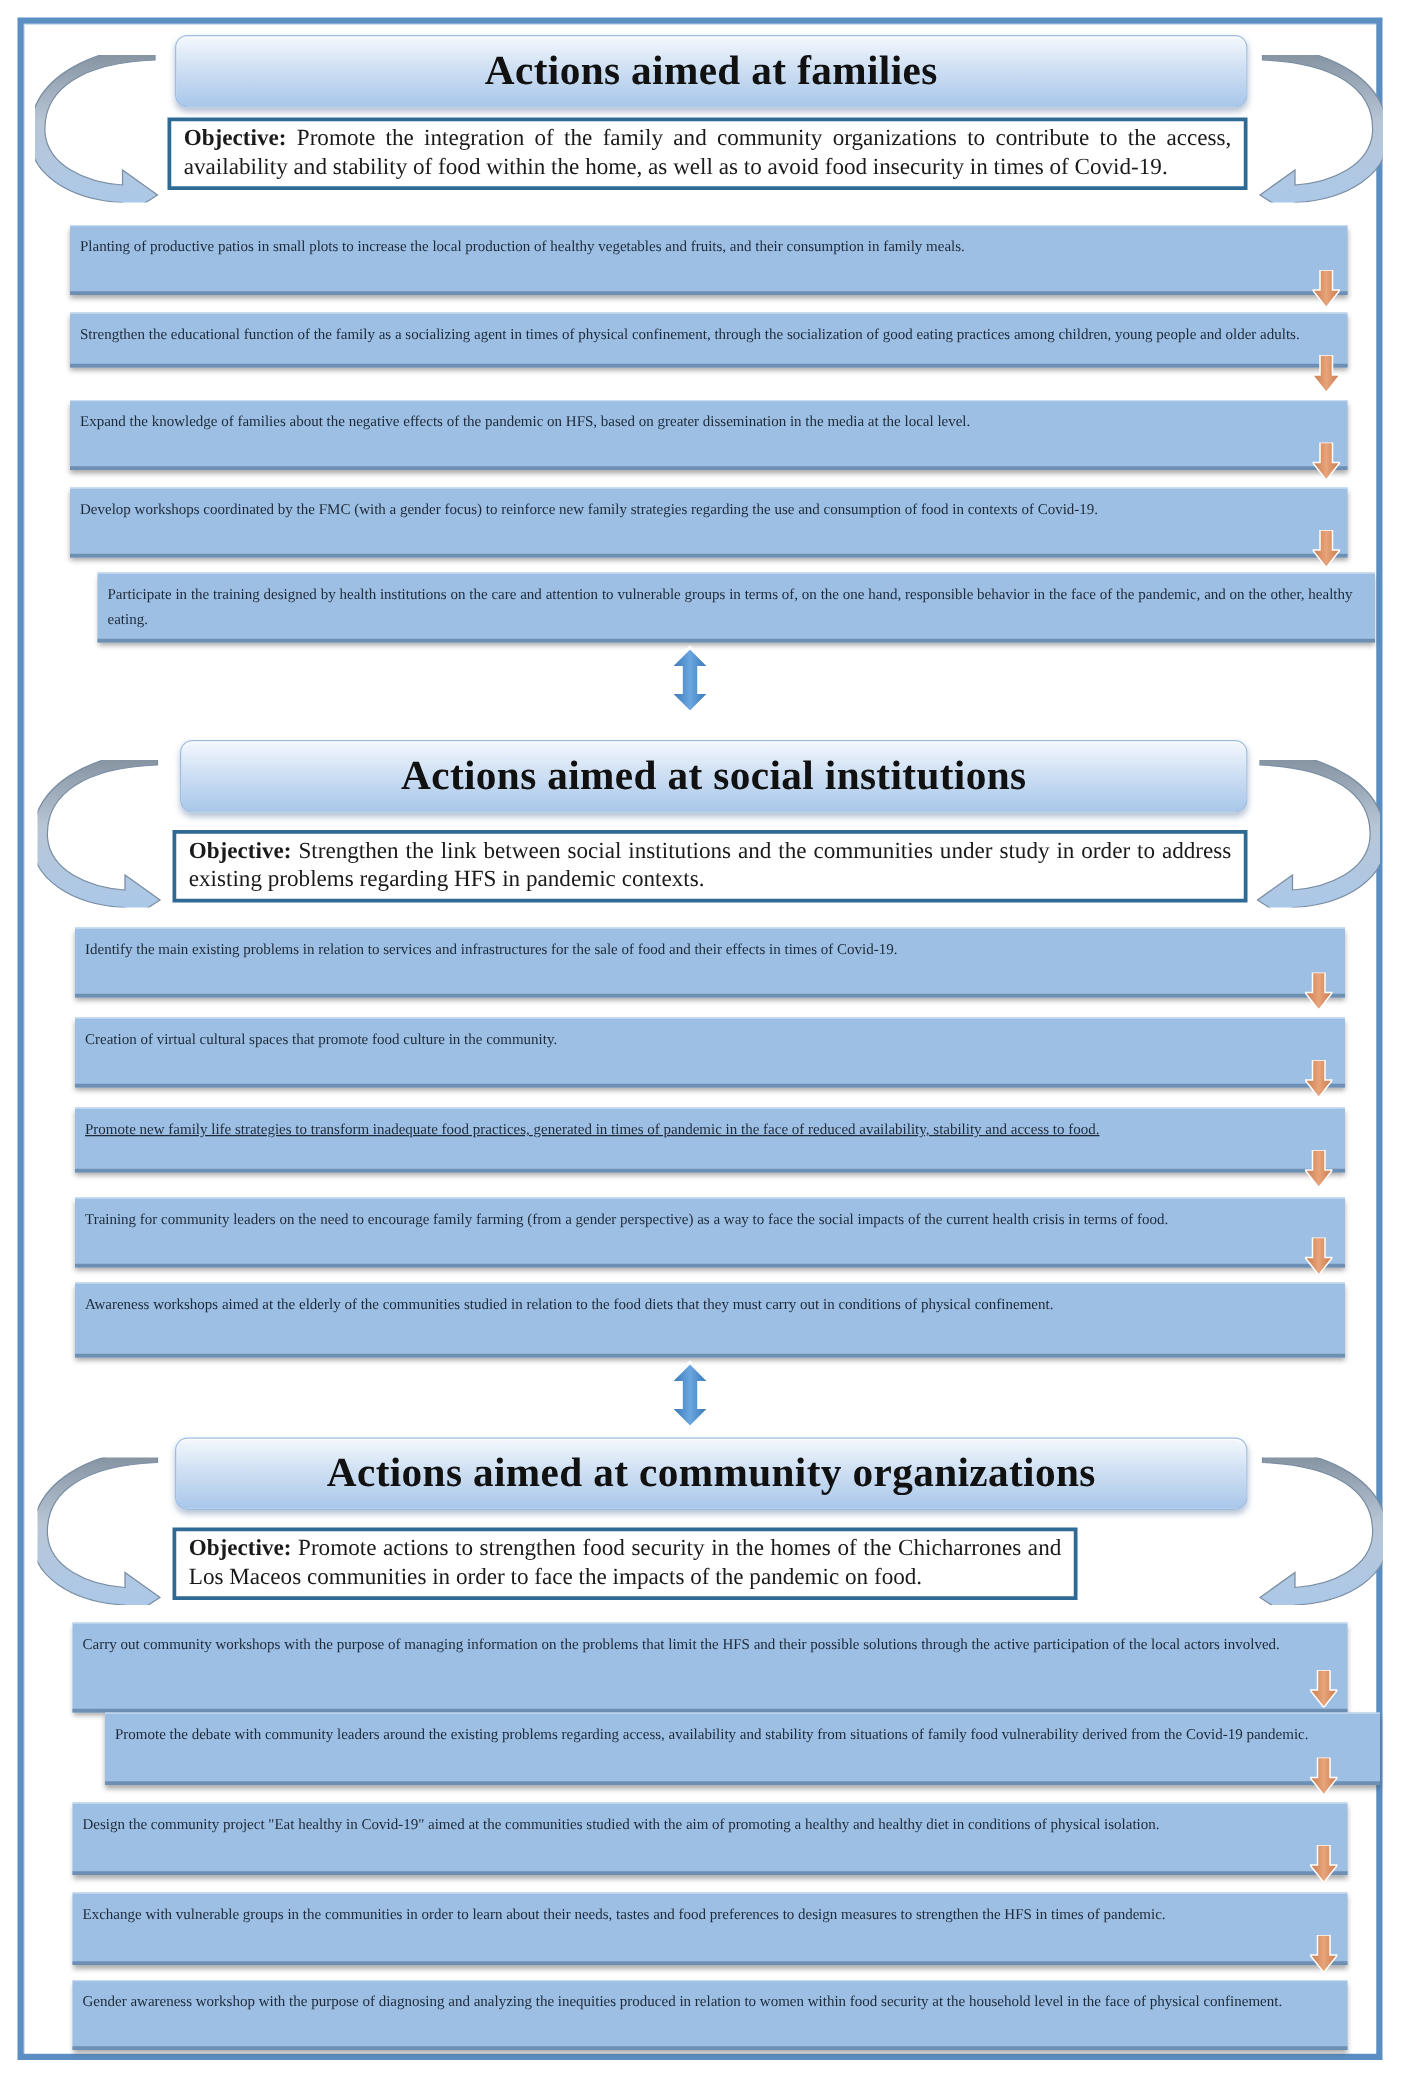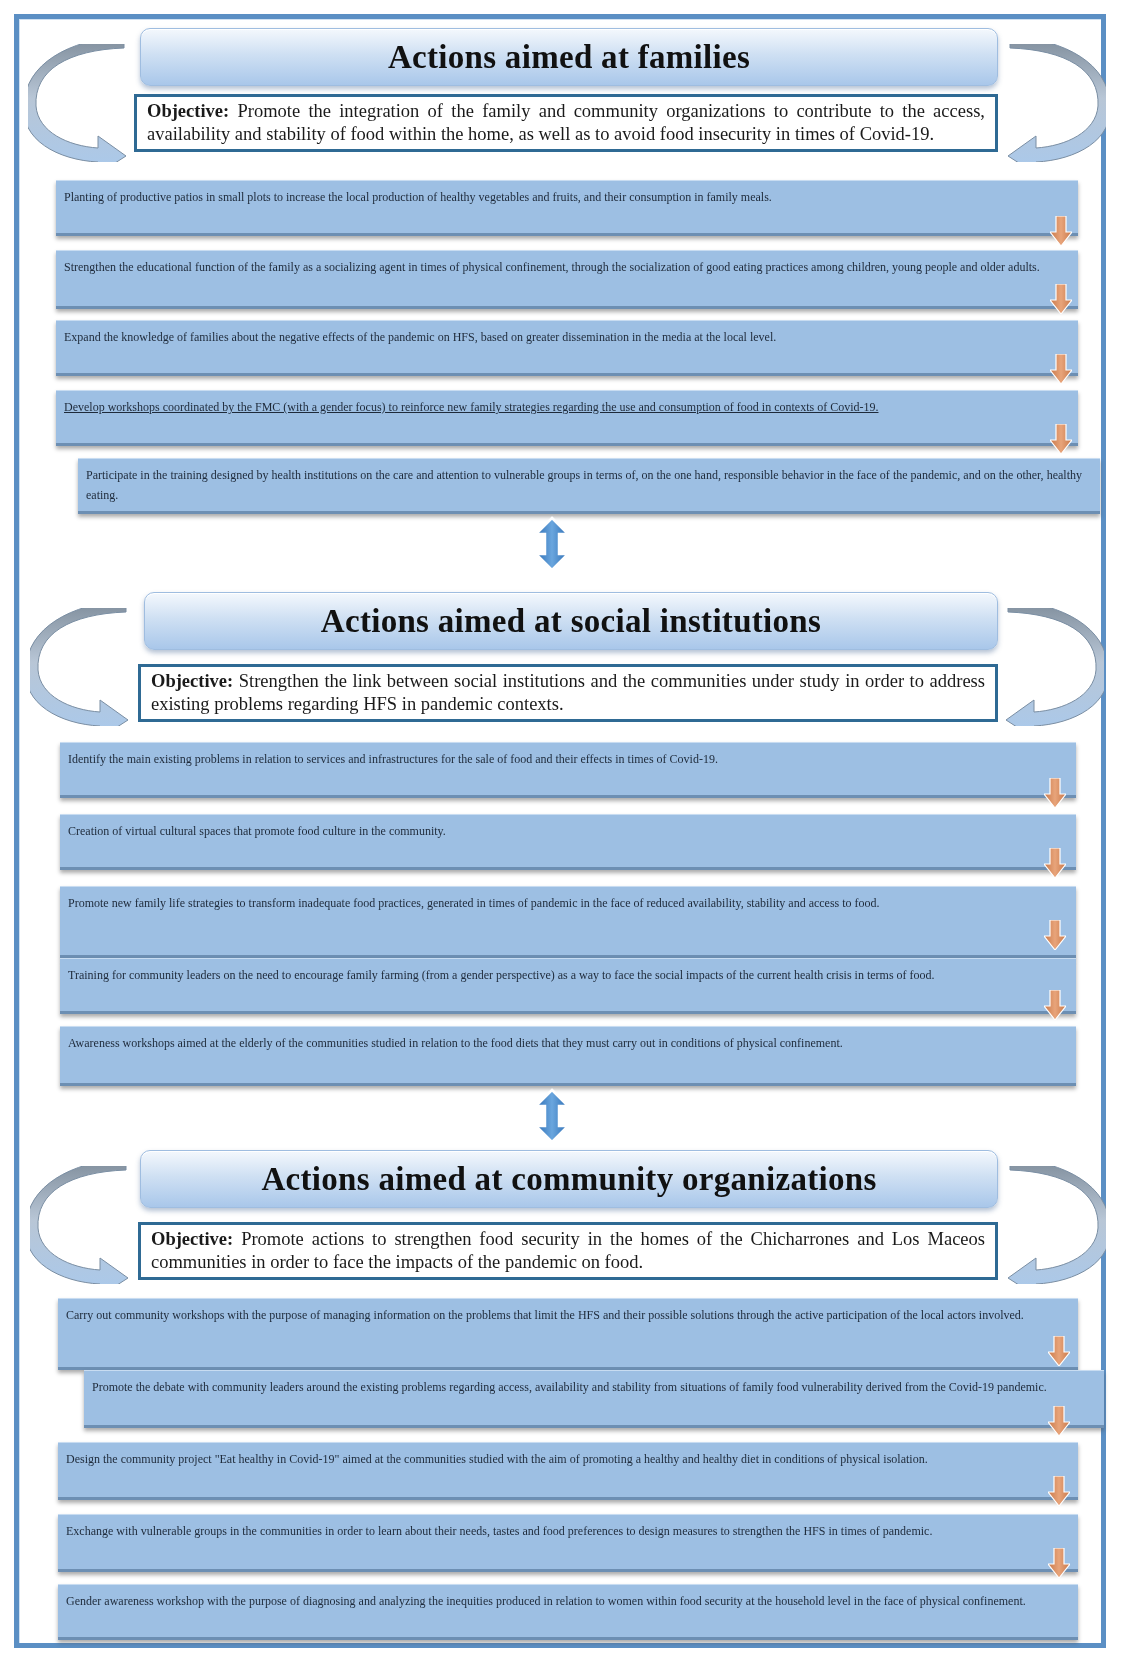--- a/index.html
+++ b/index.html
@@ -94,35 +94,35 @@
     <span>Promote the integration of the family and community organizations to contribute to the access, availability and stability of food within the home, as well as to avoid food insecurity in times of Covid-19.</span>
   </div>
 
   <div class="action" style="top:180px; height:56px;">
     <span class="action-text">Planting of productive patios in small plots to increase the local production of healthy vegetables and fruits, and their consumption in family meals.</span>
   </div>
   <svg class="down-arrow" style="left:1050px; top:216px;">
       <use href="#sym-down"></use>
     </svg>
 
-  <div class="action" style="top:250px; height:59px;">
+  <div class="action" style="top:250px; height:44px;">
     <span class="action-text">Strengthen the educational function of the family as a socializing agent in times of physical confinement, through the socialization of good eating practices among children, young people and older adults.</span>
   </div>
   <svg class="down-arrow" style="left:1050px; top:284px;">
       <use href="#sym-down"></use>
     </svg>
 
   <div class="action" style="top:320px; height:56px;">
     <span class="action-text">Expand the knowledge of families about the negative effects of the pandemic on HFS, based on greater dissemination in the media at the local level.</span>
   </div>
   <svg class="down-arrow" style="left:1050px; top:354px;">
       <use href="#sym-down"></use>
     </svg>
 
-  <div class="action" style="top:390px; height:56px;text-decoration:underline;">
+  <div class="action" style="top:390px; height:56px;">
     <span class="action-text">Develop workshops coordinated by the FMC (with a gender focus) to reinforce new family strategies regarding the use and consumption of food in contexts of Covid-19.</span>
   </div>
   <svg class="down-arrow" style="left:1050px; top:424px;">
       <use href="#sym-down"></use>
     </svg>
 
   <div class="action" style="top:458px; height:56px;margin-left:22px;">
     <span class="action-text">Participate in the training designed by health institutions on the care and attention to vulnerable groups in terms of, on the one hand, responsible behavior in the face of the pandemic, and on the other, healthy eating.</span>
   </div>
 </div>
@@ -155,21 +155,21 @@
       <use href="#sym-down"></use>
     </svg>
 
   <div class="action" style="top:814px; left:60px; width:1016px; height:56px; ">
     <span class="action-text">Creation of virtual cultural spaces that promote food culture in the community.</span>
   </div>
   <svg class="down-arrow" style="left:1044px; top:848px;">
       <use href="#sym-down"></use>
     </svg>
 
-  <div class="action" style="top:886px; left:60px; width:1016px; height:72px;">
+  <div class="action" style="top:886px; left:60px; width:1016px; height:52px;text-decoration:underline;">
     <span class="action-text">Promote new family life strategies to transform inadequate food practices, generated in times of pandemic in the face of reduced availability, stability and access to food.</span>
   </div>
   <svg class="down-arrow" style="left:1044px; top:920px;">
       <use href="#sym-down"></use>
     </svg>
 
   <div class="action" style="top:958px; left:60px; width:1016px; height:56px;">
     <span class="action-text">Training for community leaders on the need to encourage family farming (from a gender perspective) as a way to face the social impacts of the current health crisis in terms of food.</span>
   </div>
   <svg class="down-arrow" style="left:1044px; top:990px;">
@@ -190,21 +190,21 @@
       <use href="#sym-curve-left"></use>
     </svg>
   <svg class="curve-arrow" style="left:1006px; top:1166px;">
       <use href="#sym-curve-right"></use>
     </svg>
 
   <div class="header" style="top:1150px; left:140px; width:856px;">
     <span class="header-title">Actions aimed at community organizations</span>
   </div>
 
-  <div class="objective" style="top:1222px; left:138px; width:860px;">
+  <div class="objective" style="top:1222px; left:138px; width:724px;">
     <span class="objective-label">Objective:</span>
     <span>Promote actions to strengthen food security in the homes of the Chicharrones and Los Maceos communities in order to face the impacts of the pandemic on food.</span>
   </div>
 
   <div class="action" style="top:1298px; left:58px; width:1020px; height:72px;">
     <span class="action-text">Carry out community workshops with the purpose of managing information on the problems that limit the HFS and their possible solutions through the active participation of the local actors involved.</span>
   </div>
   <svg class="down-arrow" style="left:1048px; top:1336px;">
       <use href="#sym-down"></use>
     </svg>

